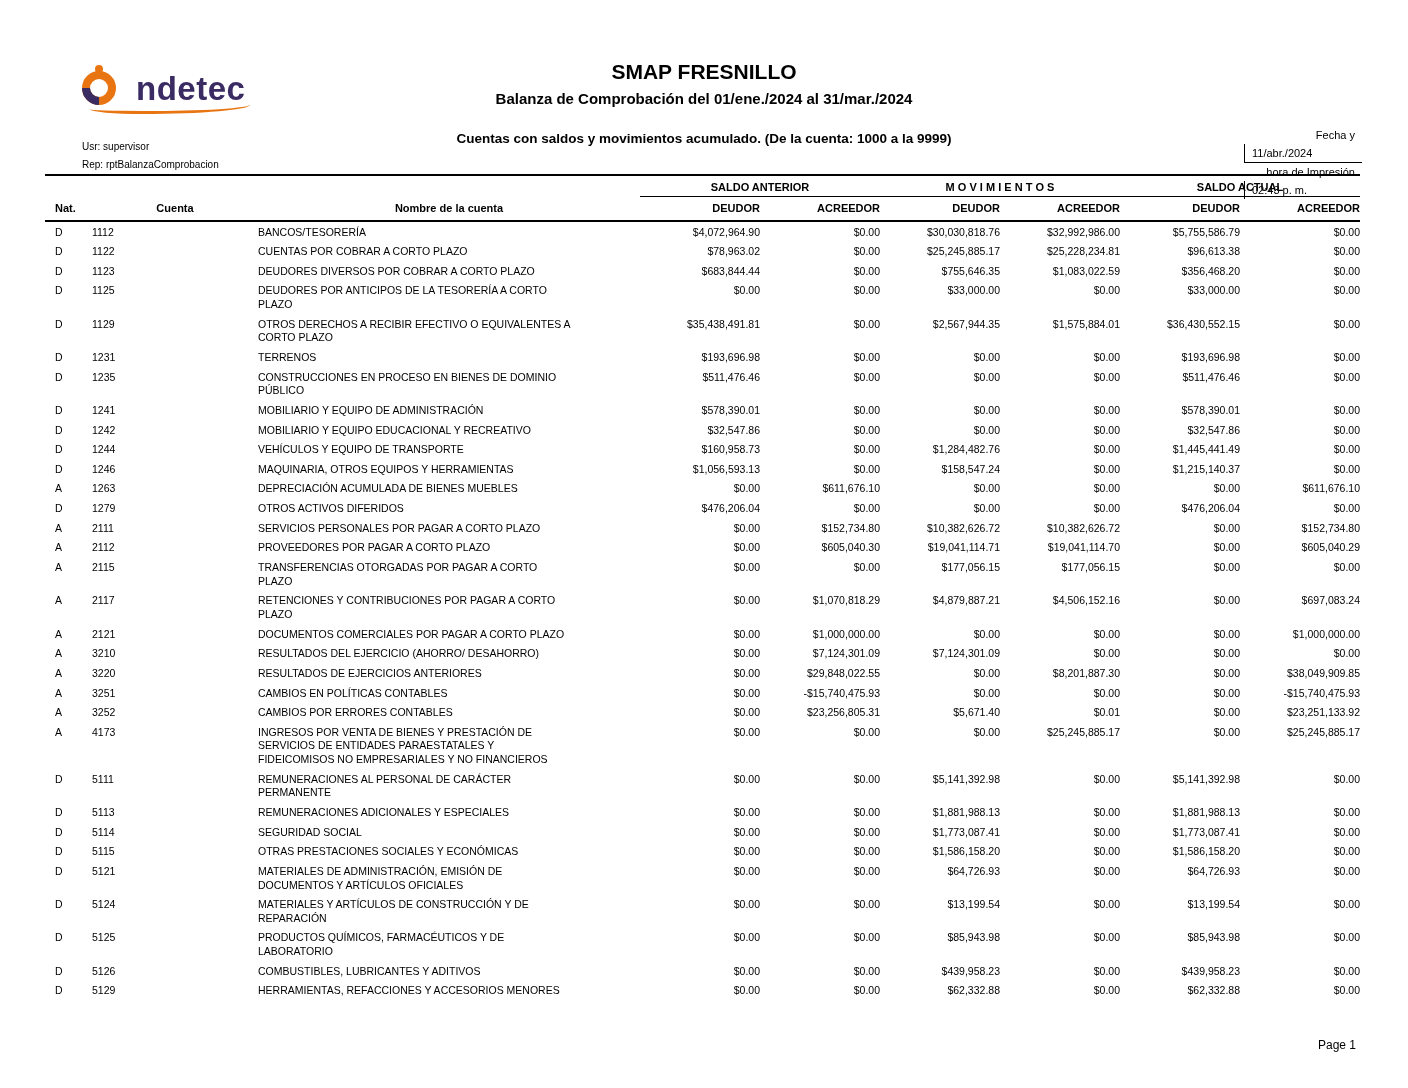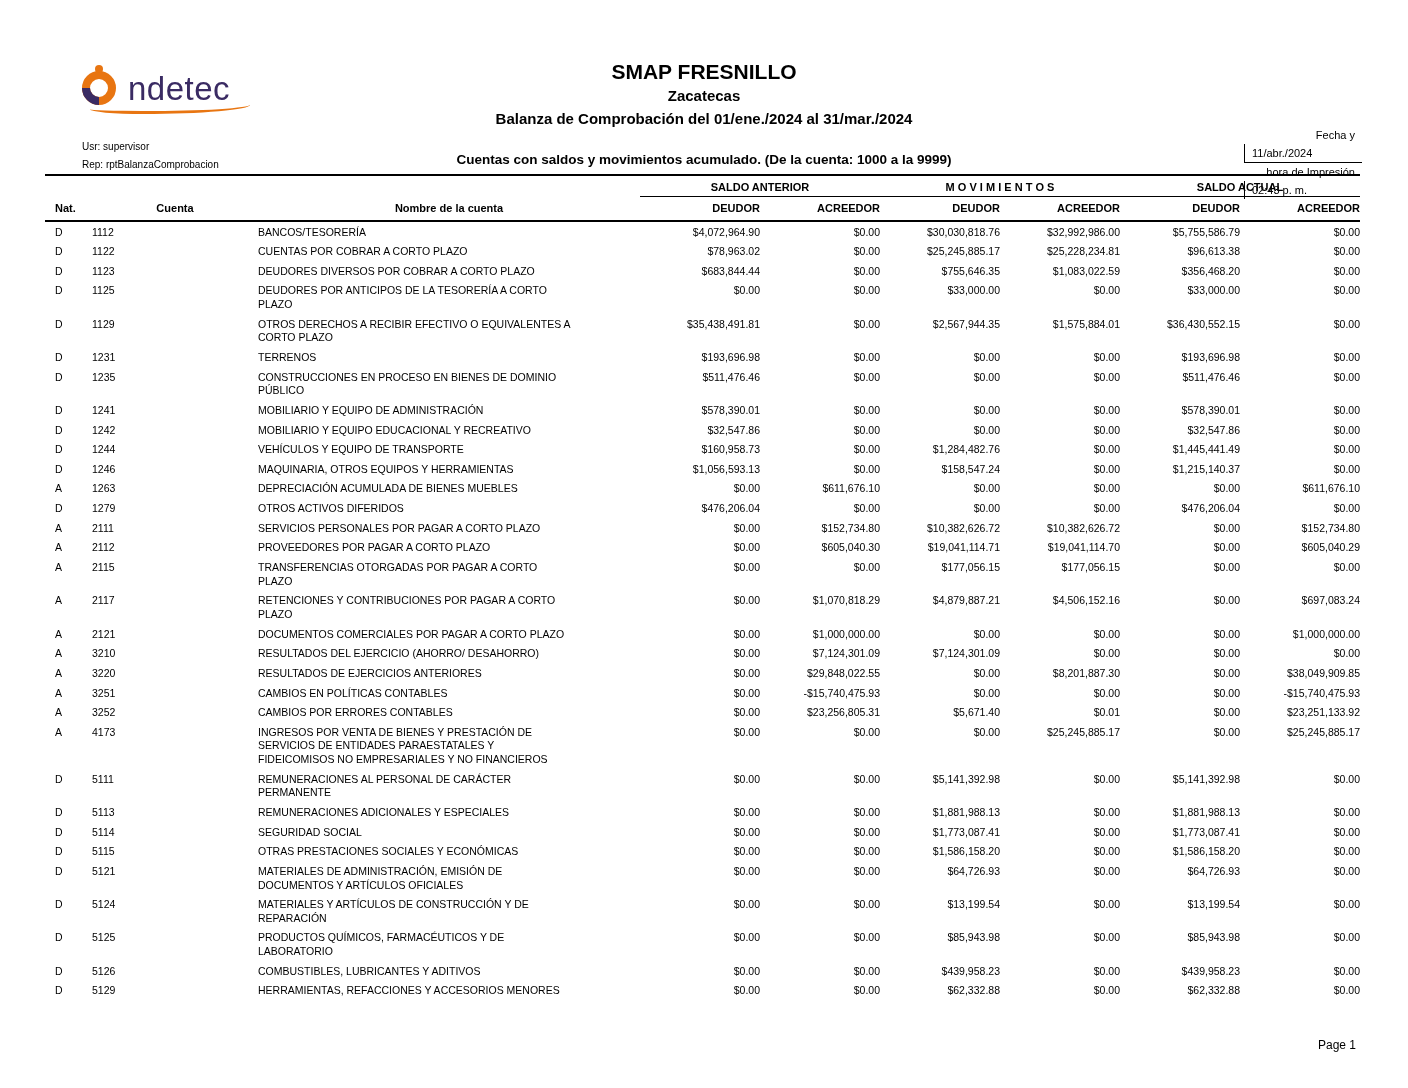--- a/index.html
+++ b/index.html
@@ -12,23 +12,23 @@
     position: relative;
     overflow: hidden;
   }
 
   
   .logo {
     position: absolute; left: 78px; top: 64px;
     display: flex; align-items: center;
   }
   .logo-text {
-    font-size: 33px; font-weight: normal; letter-spacing: 0.5px;
+    font-size: 33px; font-weight: bold; letter-spacing: 0.5px;
     color: #3a2b63;
-    margin-left: 8px;
+    margin-left: 16px;
     line-height: 1;
   }
   .logo-swoosh {
     position: absolute; left: 12px; top: 36px;
     width: 160px; height: 14px;
     border-bottom: 3px solid #e87511;
     border-radius: 0 0 80% 40%;
   }
 
   .titles {
@@ -103,21 +103,20 @@
       <path d="M 8 24 A 13 13 0 0 0 21 37" fill="none" stroke="#3a2b63" stroke-width="8"></path>
       <circle cx="21" cy="5" r="4" fill="#e87511"></circle>
     </svg>
   </span>
   <span class="logo-text">ndetec</span>
   <span class="logo-swoosh"></span>
 </div>
 
 <div class="titles">
   <div class="title-main">SMAP FRESNILLO</div>
-  <div class="title-city">Zacatecas</div>
   <div class="title-report">Balanza de Comprobación del 01/ene./2024 al 31/mar./2024</div>
   <div class="title-sub">Cuentas con saldos y movimientos acumulado. (De la cuenta: 1000 a la 9999)</div>
 </div>
 
 <div class="meta-left">
   <div>Usr: supervisor</div>
   <div>Rep: rptBalanzaComprobacion</div>
 </div>
 
 <div class="meta-right">

